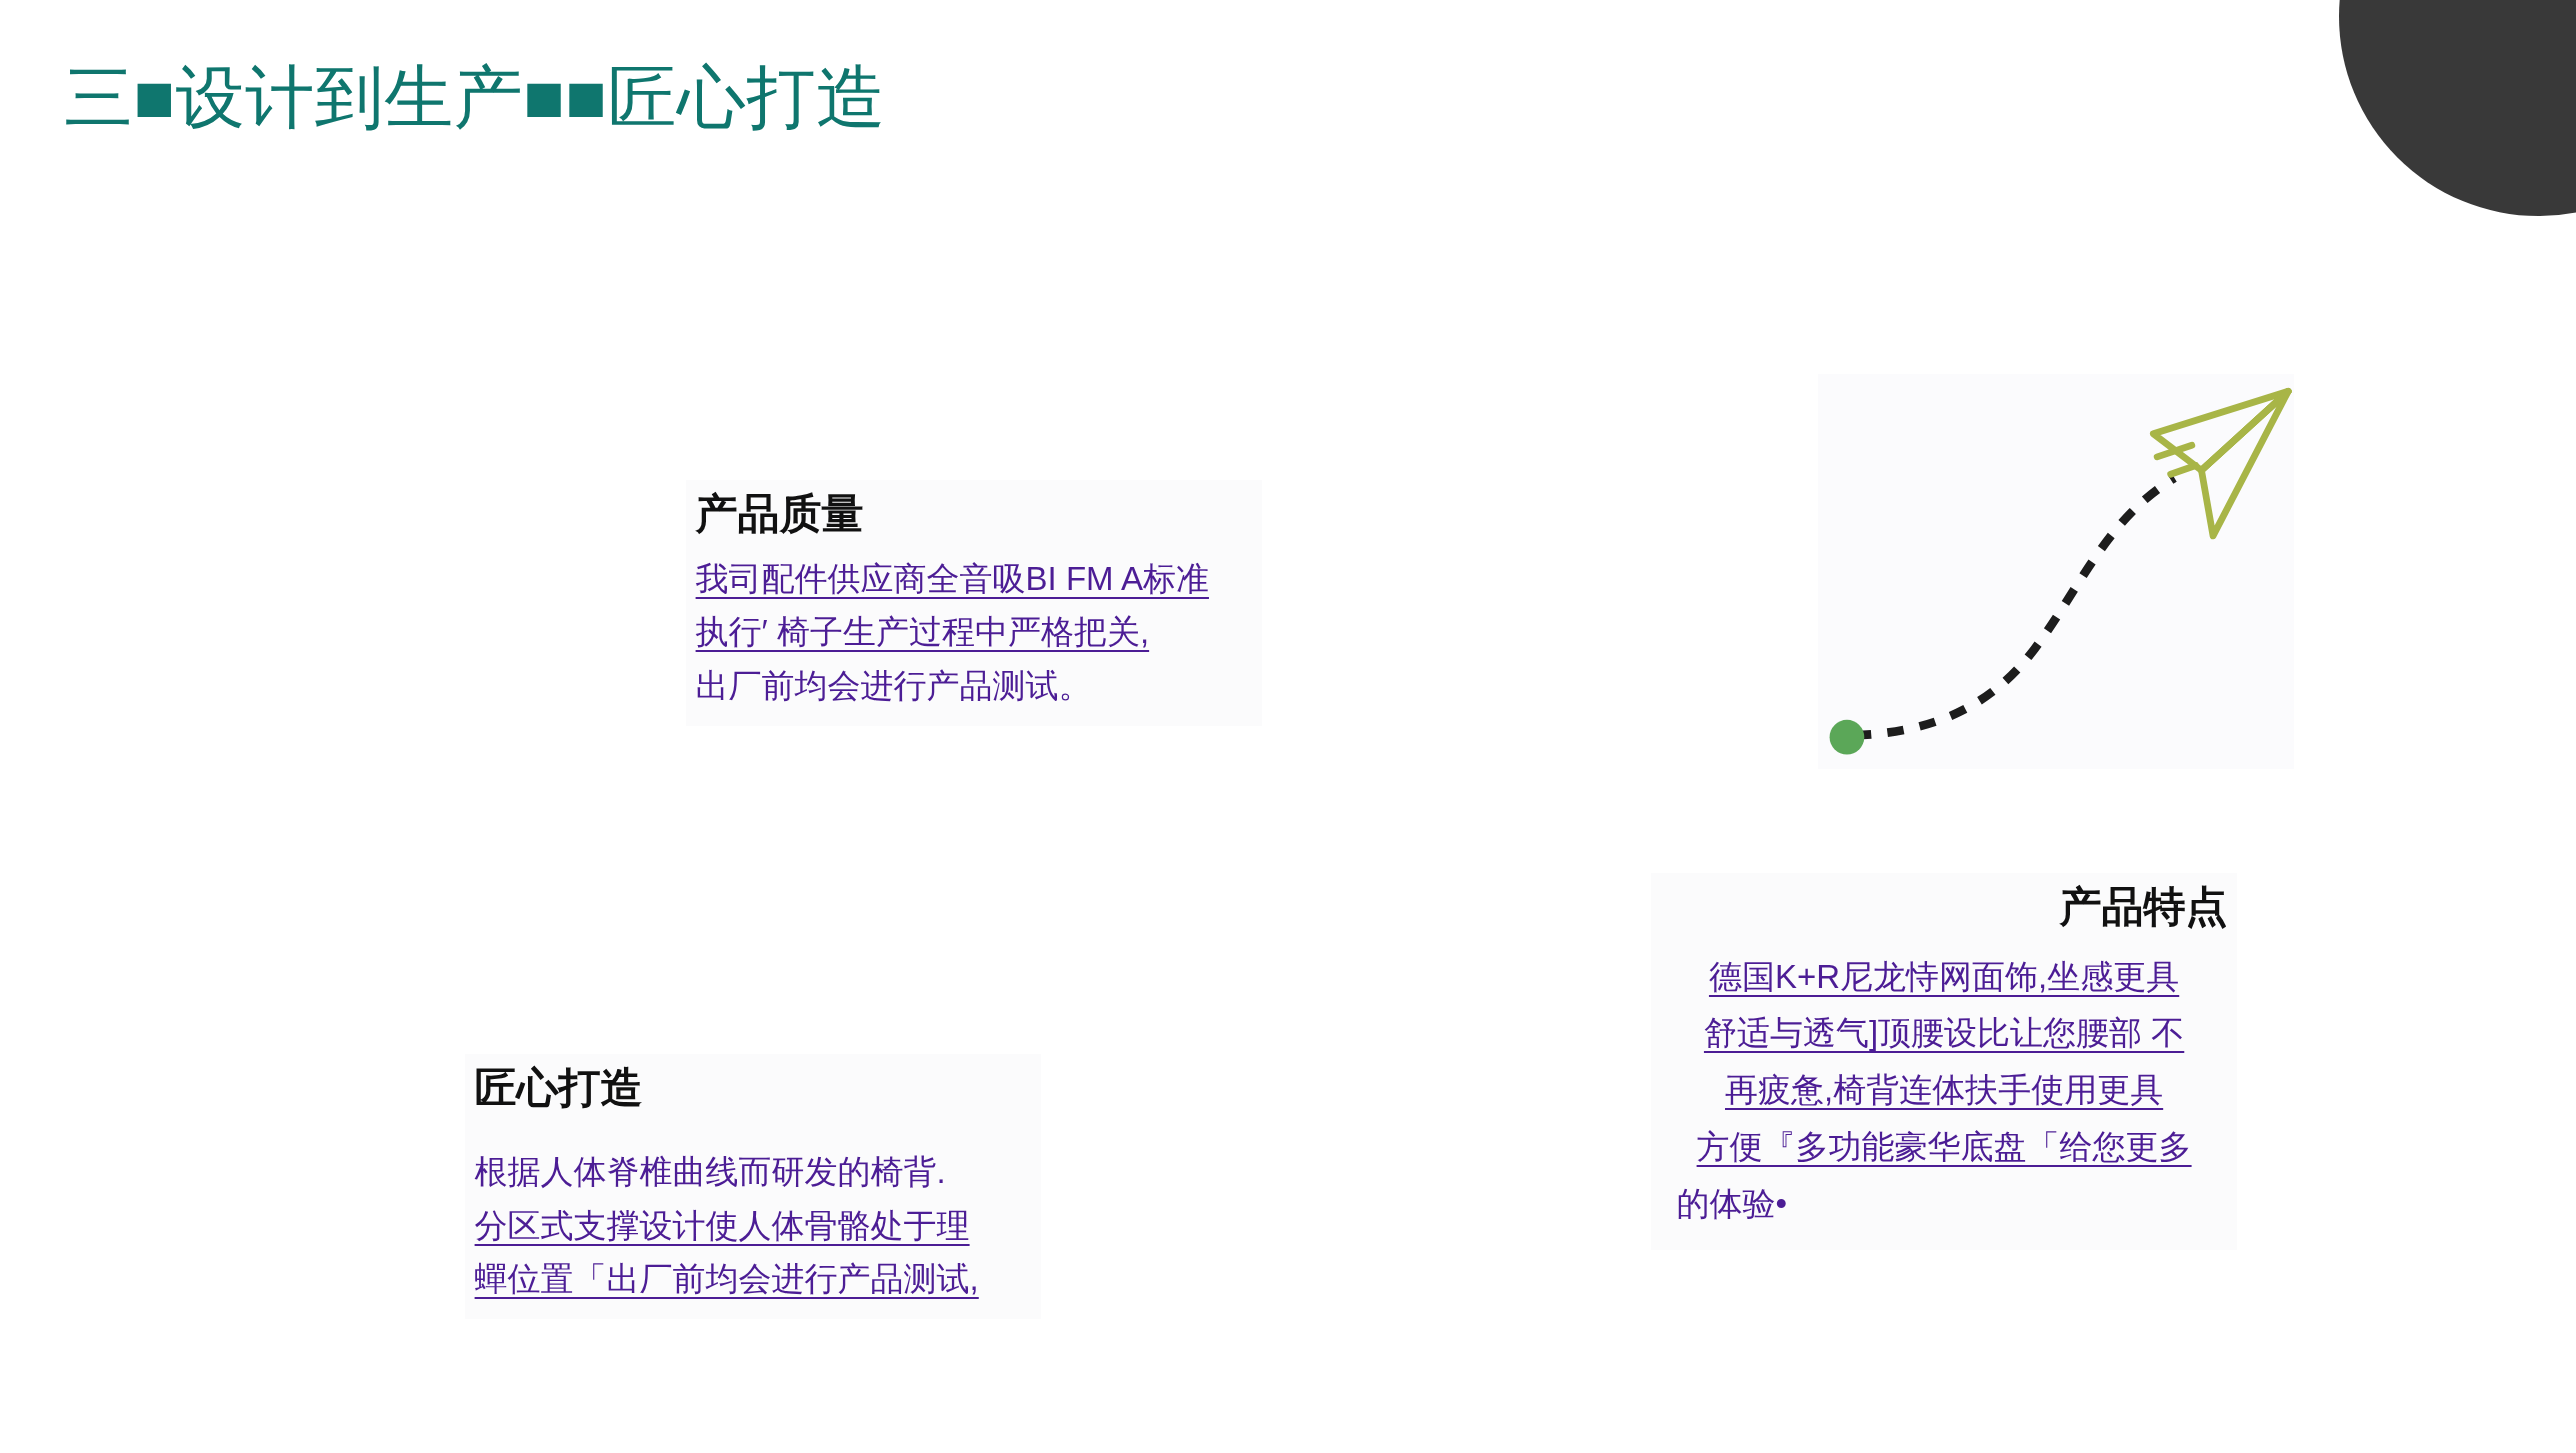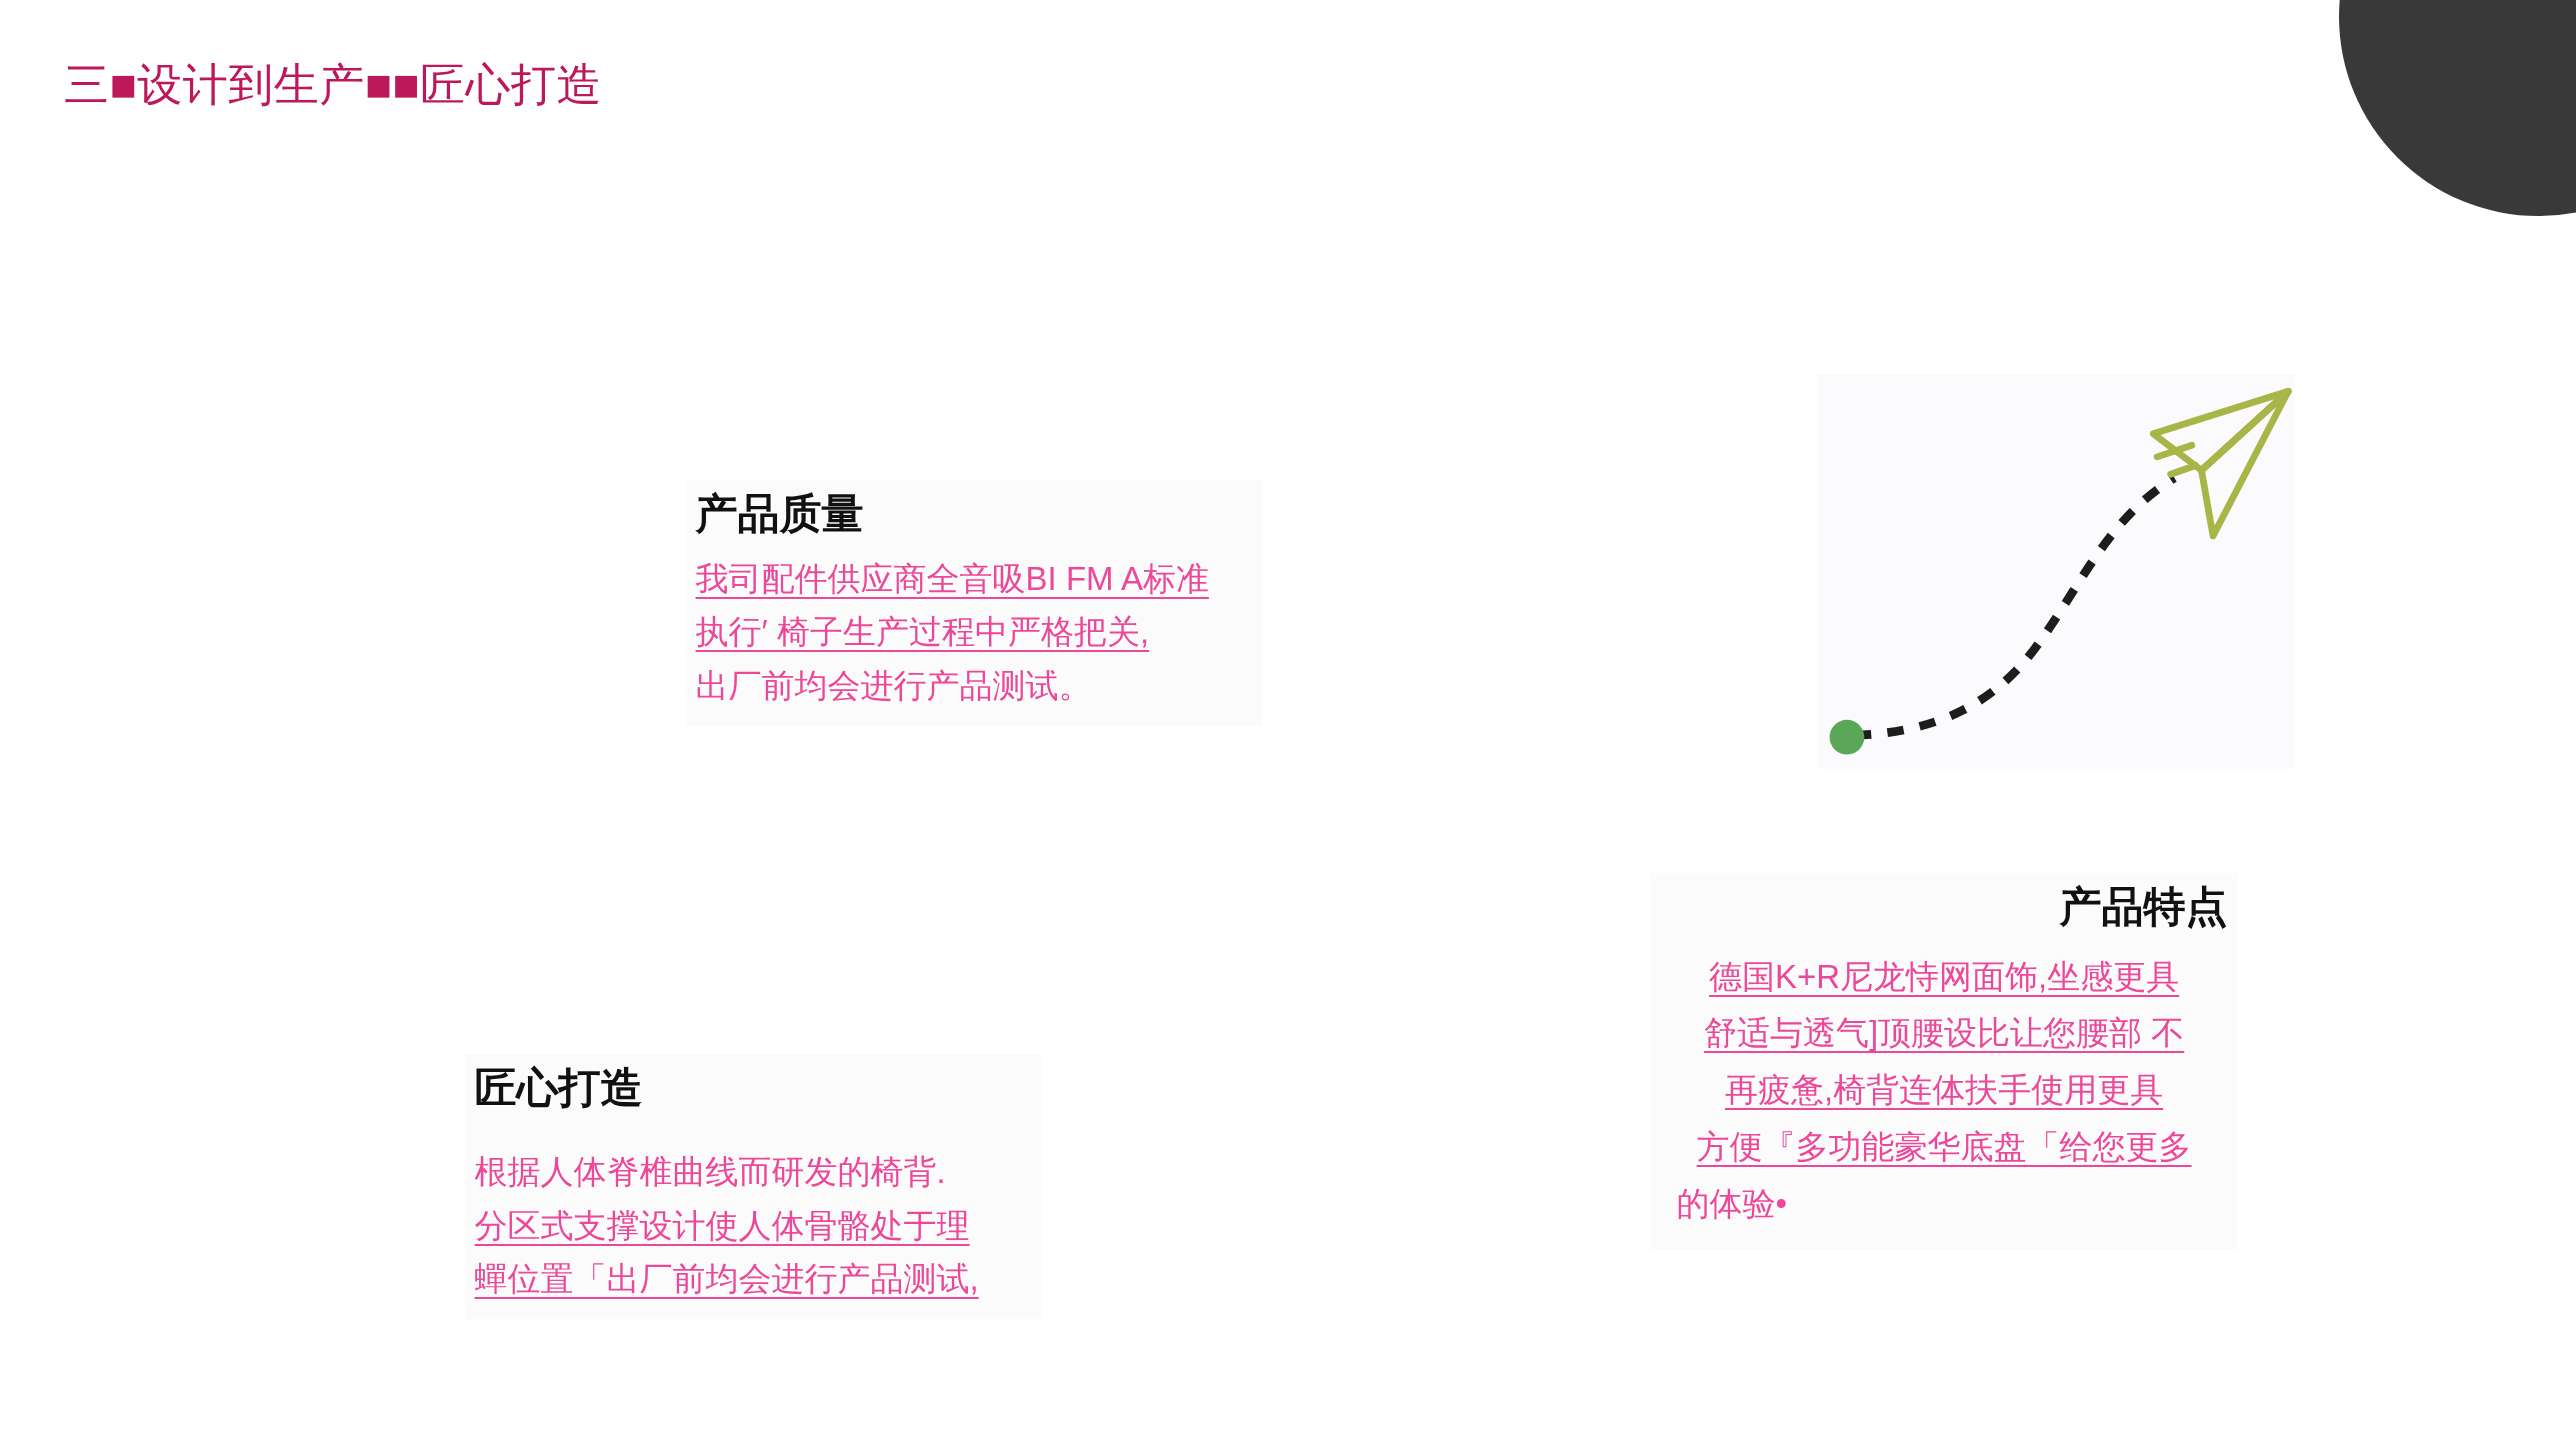--- a/index.html
+++ b/index.html
@@ -25,44 +25,44 @@
     border-radius: 50%;
     background: #393939;
     left: 2339px;
     top: -183px;
   }
   
   .slide-title {
     position: absolute;
     left: 64px;
     top: 60px;
-    font-size: 45px;
+    font-size: 69px;
     line-height: 1.12;
     font-weight: 400;
-    color: #be185d;
+    color: #0f766e;
     font-family: "Liberation Serif", "DejaVu Serif", serif;
     letter-spacing: 0.5px;
     white-space: nowrap;
   }
   
   .text-block {
     position: absolute;
     background: rgba(250, 250, 252, 0.85);
   }
   .block-heading {
     font-size: 42px;
     font-weight: bold;
     color: #111111;
     line-height: 1.25;
     margin: 0 0 11.6px 0;
     white-space: nowrap;
   }
   .block-body {
     font-size: 33px;
-    color: #ec4899;
+    color: #4c1d95;
     line-height: 1.62;
     margin: 0;
   }
   .block-body .ln {
     display: block;
     white-space: nowrap;
   }
   .block-body .ln.u {
     text-decoration: underline;
     text-underline-offset: 6.8px;

